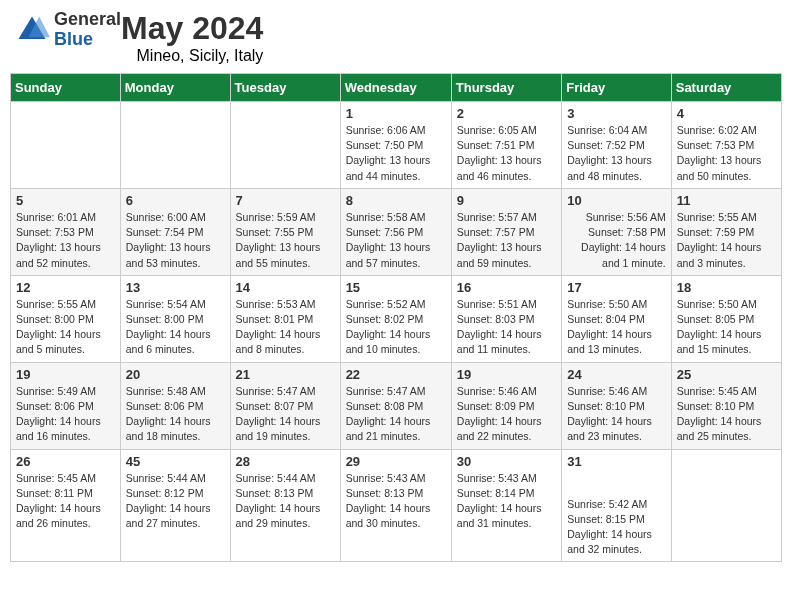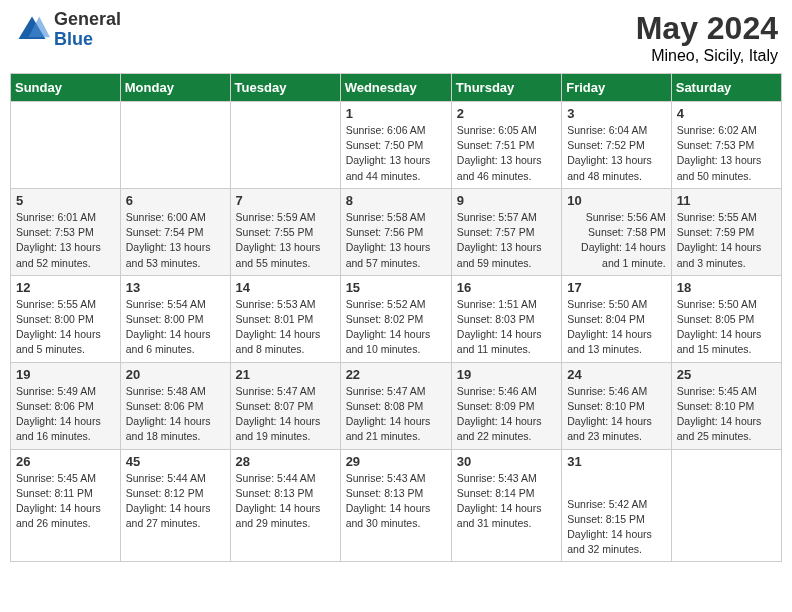--- a/index.html
+++ b/index.html
@@ -5,21 +5,20 @@
     * { box-sizing: border-box; margin: 0; padding: 0; }
     body {
       font-family: Arial, sans-serif;
       background: #fff;
       width: 792px;
       min-height: 612px;
       padding: 10px;
     }
     .header {
       display: flex;
-      justify-content: space-between;
       align-items: flex-start;
       margin-bottom: 8px;
       padding: 0 4px;
     }
     .logo {
       display: flex;
       align-items: center;
       gap: 4px;
     }
     .logo-text {
@@ -240,21 +239,21 @@
         </td>
         <td>
           <span class="day-number">15</span>
           <div class="day-info" style="white-space: pre-line;">Sunrise: 5:52 AM
 Sunset: 8:02 PM
 Daylight: 14 hours
 and 10 minutes.</div>
         </td>
         <td>
           <span class="day-number">16</span>
-          <div class="day-info" style="white-space: pre-line;">Sunrise: 1:51 AM
+          <div class="day-info" style="white-space: pre-line;">Sunrise: 5:51 AM
 Sunset: 8:03 PM
 Daylight: 14 hours
 and 11 minutes.</div>
         </td>
         <td>
           <span class="day-number">17</span>
           <div class="day-info" style="white-space: pre-line;">Sunrise: 5:50 AM
 Sunset: 8:04 PM
 Daylight: 14 hours
 and 13 minutes.</div>

